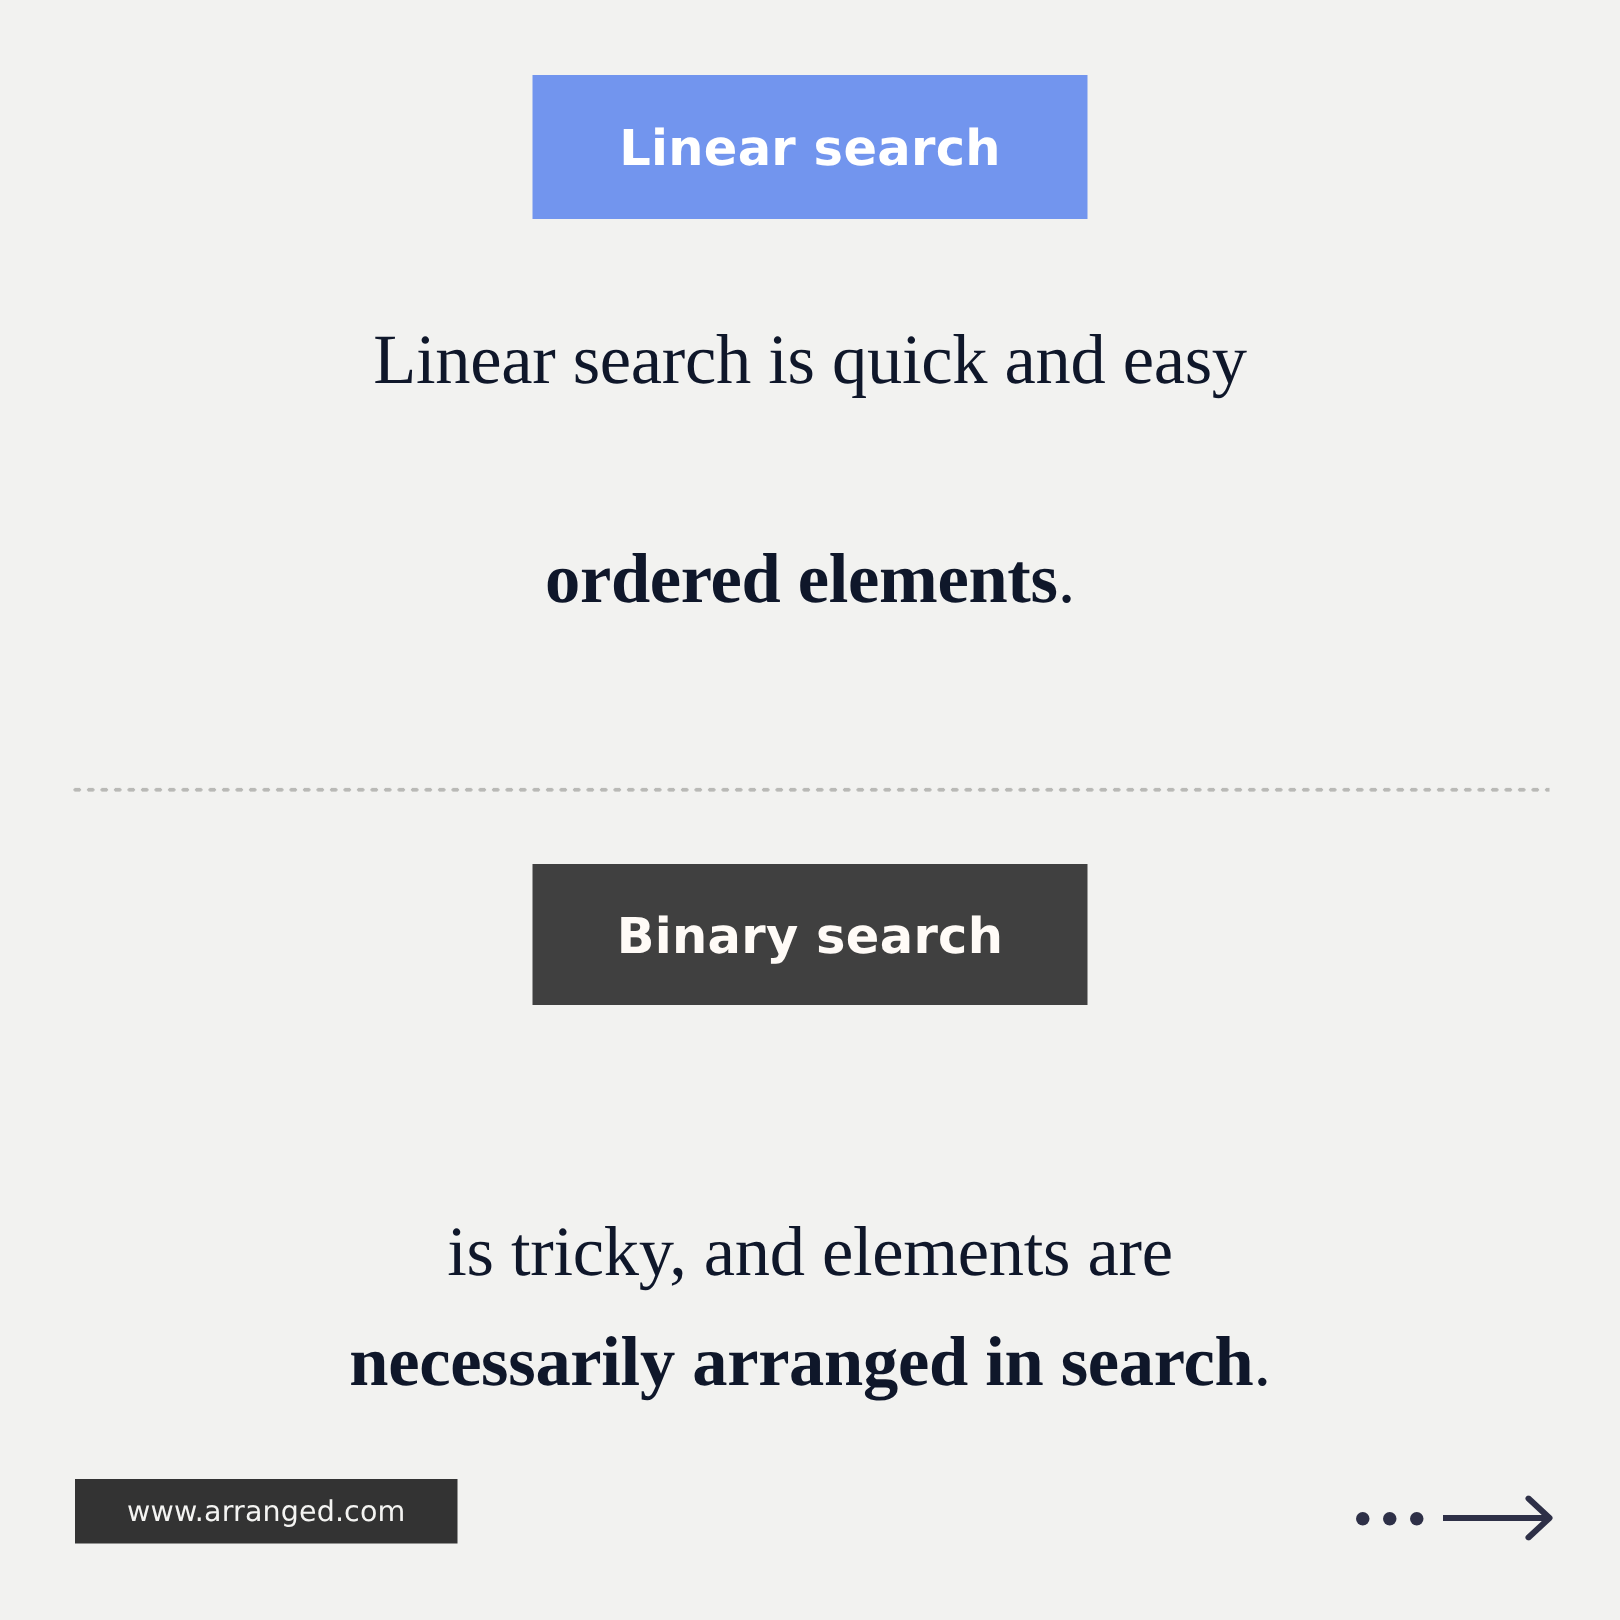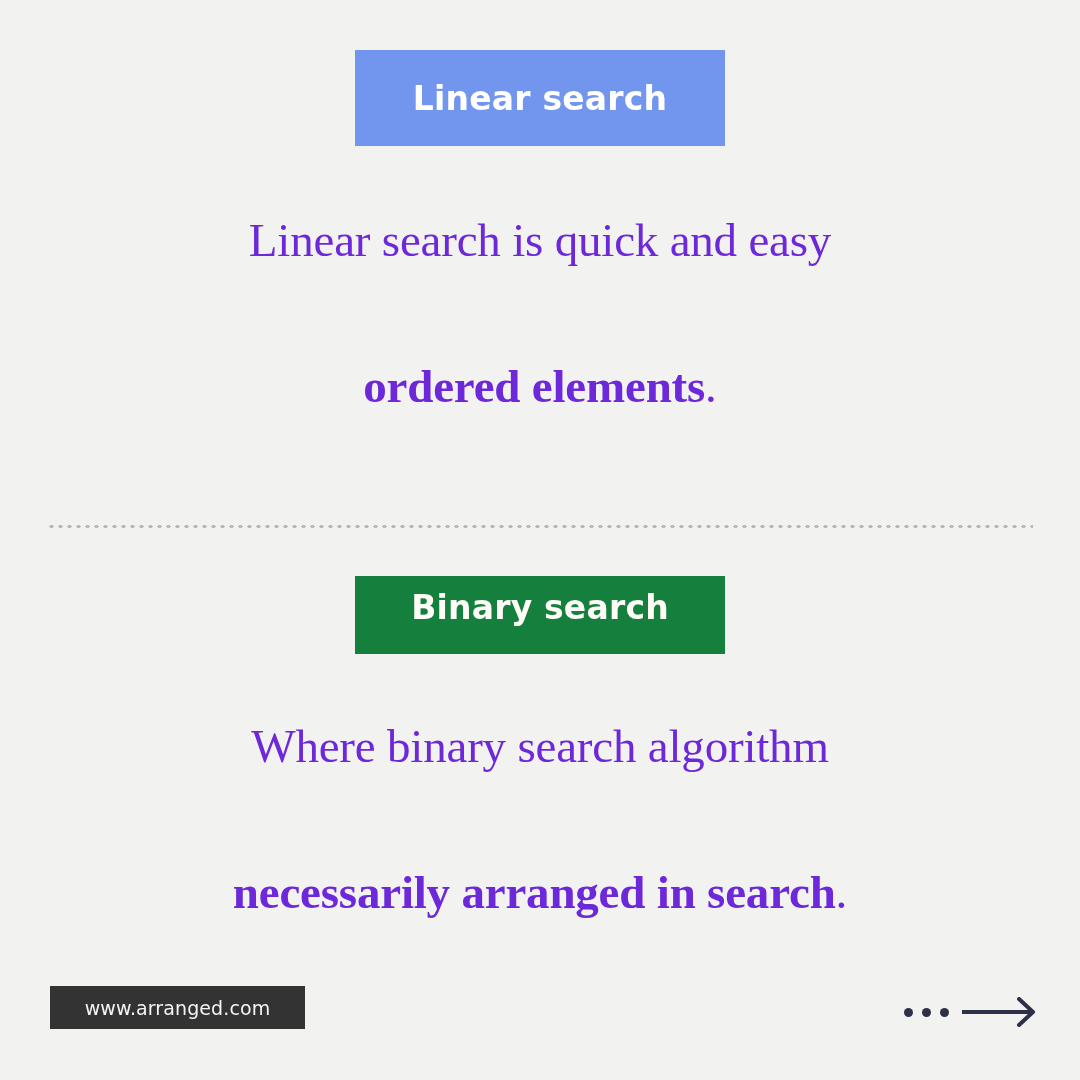--- a/index.html
+++ b/index.html
@@ -46,32 +46,32 @@
     line-height: 1;
     box-sizing: border-box;
   }
   .pill-linear {
     background: #7295EE;
     width: 370px;
     padding: 32px 0 31px 0;
     font-size: 33px;
   }
   .pill-binary {
-    background: #15803d;
+    background: #404040;
     width: 370px;
-    padding: 15px 0 30px 0;
+    padding: 31px 0 30px 0;
     font-size: 33px;
     color: #FFFBF7;
   }
   .pill-wrap-linear { margin-top: 50px; }
   .pill-wrap-binary { margin-top: 48px; }
 
   .body-text {
     font-family: "Liberation Serif", "DejaVu Serif", serif;
-    color: #6d28d9;
+    color: #0f172a;
     font-size: 47px;
     line-height: 73px;
     letter-spacing: -0.2px;
     margin: 0;
     padding: 0;
   }
   .body-text-linear { margin-top: 58px; }
   .body-text-binary { margin-top: 56px; }
 
   .body-text b {
@@ -149,22 +149,22 @@
     </p>
   </div>
 
   <div class="divider"></div>
 
   <div class="panel panel-bottom">
     <div class="pill-row pill-wrap-binary">
       <div class="pill pill-binary">Binary search</div>
     </div>
     <p class="body-text body-text-binary">
-      <span>Where binary search algorithm</span><br>
       <br>
+      <span>is tricky, and elements are</span><br>
       <b>necessarily arranged in search</b><span>.</span>
     </p>
   </div>
 
   <div class="url-badge">www.arranged.com</div>
 
   <div class="arrow-widget">
     <span class="arrow-dot"></span>
     <span class="arrow-dot"></span>
     <span class="arrow-dot"></span>

